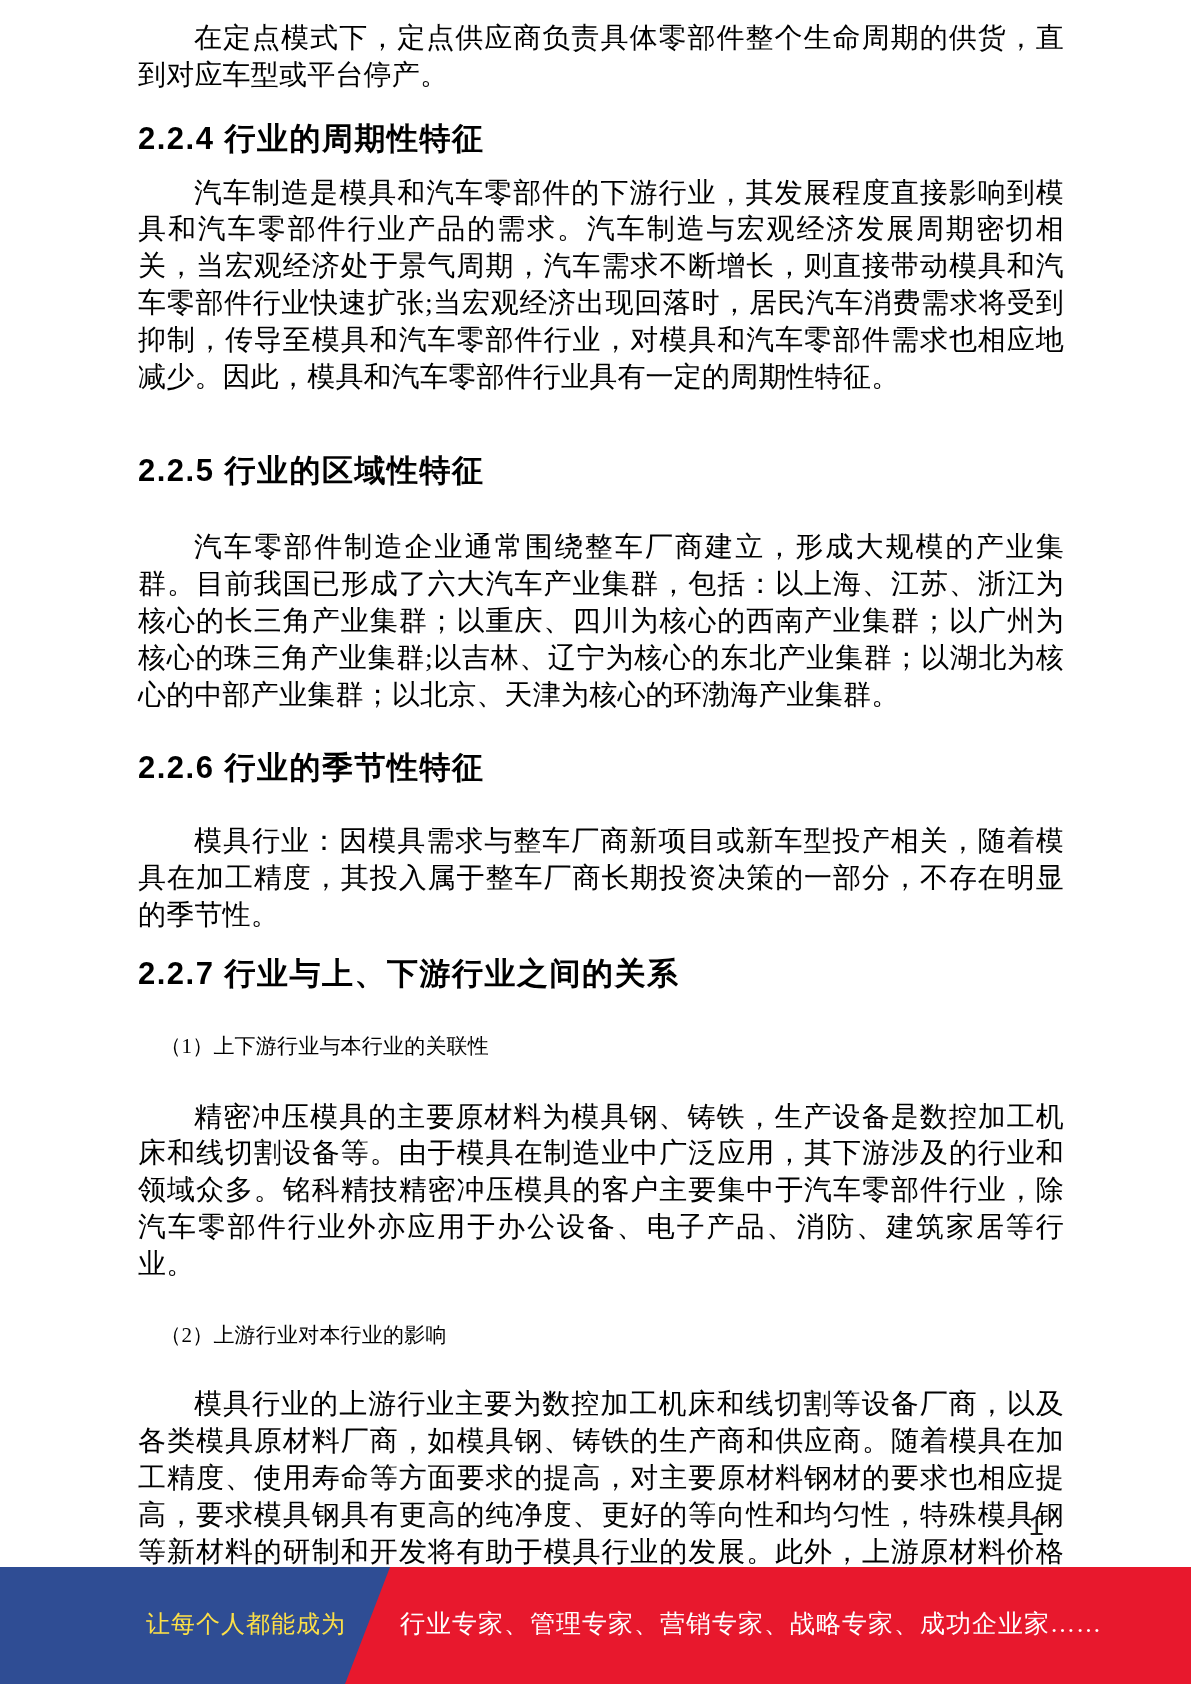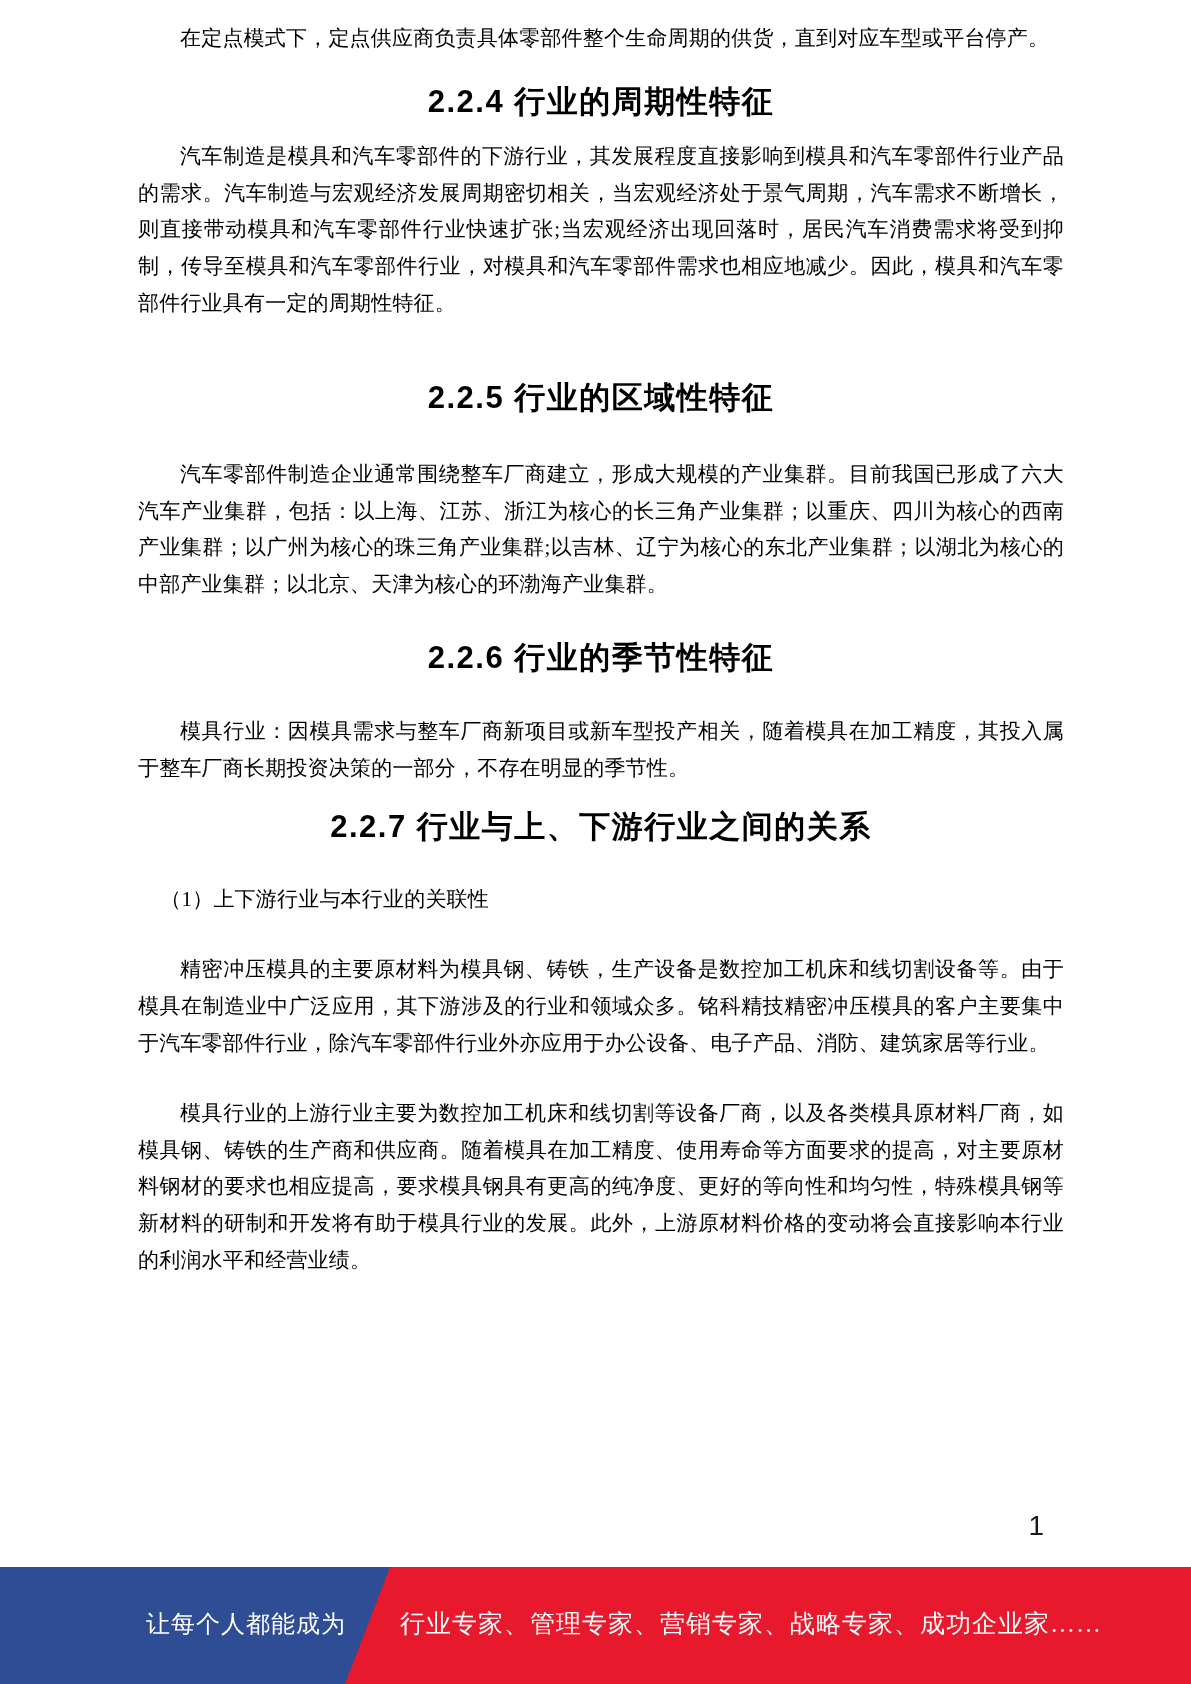--- a/index.html
+++ b/index.html
@@ -41,42 +41,41 @@
     letter-spacing: 1px;
     color: #ffffff;
   }
 
   
   .content {
     margin: 0 127px 0 138px; 
   }
   .para {
     margin: 0;
-    font-size: 21px;
+    font-size: 28px;
     line-height: 36.8px;
     text-align: justify;
     text-indent: 2em;
     letter-spacing: 0.2px;
   }
   .subhead {
     margin: 16px;
     font-size: 21px;
     line-height: 36.8px;
     text-indent: 0.3em;
     letter-spacing: 0.2px;
   }
   .h2 {
     margin: 0;
     font-family: "Liberation Sans", "DejaVu Sans", sans-serif;
     font-weight: 700;
     font-size: 31px;
     line-height: 40px;
     letter-spacing: 1.5px;
     color: #000;
-    text-align: center;
   }
 
   
   .page-number {
     position: absolute;
     top: 1510px;
     right: 147px;
     font-size: 28px;
     font-family: "Liberation Sans", "DejaVu Sans", sans-serif;
     color: #1a1a1a;
@@ -94,21 +93,21 @@
     position: absolute;
     inset: 0;
     background: #e8182d;
     clip-path: polygon(32.75% 0, 100% 0, 100% 100%, 28.97% 100%);
   }
   .footer .footer-left {
     position: absolute;
     left: 146px; top: 0;
     height: 117px;
     line-height: 114px;
-    color: #ffffff;
+    color: #fde047;
     font-size: 24px;
     letter-spacing: 1px;
   }
   .footer .footer-right {
     position: absolute;
     left: 400px; top: 0;
     height: 91px;
     line-height: 114px;
     color: #ffffff;
     font-size: 25px;
@@ -132,20 +131,21 @@
     <p class="para" style="margin-top:38px">汽车零部件制造企业通常围绕整车厂商建立，形成大规模的产业集群。目前我国已形成了六大汽车产业集群，包括：以上海、江苏、浙江为核心的长三角产业集群；以重庆、四川为核心的西南产业集群；以广州为核心的珠三角产业集群;以吉林、辽宁为核心的东北产业集群；以湖北为核心的中部产业集群；以北京、天津为核心的环渤海产业集群。</p>
 
     <h2 class="h2" style="margin-top:35px">2.2.6 行业的季节性特征</h2>
     <p class="para" style="margin-top:35px">模具行业：因模具需求与整车厂商新项目或新车型投产相关，随着模具在加工精度，其投入属于整车厂商长期投资决策的一部分，不存在明显的季节性。</p>
 
     <h2 class="h2" style="margin-top:20px">2.2.7 行业与上、下游行业之间的关系</h2>
 
     <p class="subhead" style="margin-top:34px">（1）上下游行业与本行业的关联性</p>
     <p class="para" style="margin-top:34px">精密冲压模具的主要原材料为模具钢、铸铁，生产设备是数控加工机床和线切割设备等。由于模具在制造业中广泛应用，其下游涉及的行业和领域众多。铭科精技精密冲压模具的客户主要集中于汽车零部件行业，除汽车零部件行业外亦应用于办公设备、电子产品、消防、建筑家居等行业。</p>
 
+    <p class="subhead" style="margin-top:34px">（2）上游行业对本行业的影响</p>
     <p class="para" style="margin-top:33px">模具行业的上游行业主要为数控加工机床和线切割等设备厂商，以及各类模具原材料厂商，如模具钢、铸铁的生产商和供应商。随着模具在加工精度、使用寿命等方面要求的提高，对主要原材料钢材的要求也相应提高，要求模具钢具有更高的纯净度、更好的等向性和均匀性，特殊模具钢等新材料的研制和开发将有助于模具行业的发展。此外，上游原材料价格的变动将会直接影响本行业的利润水平和经营业绩。</p>
 
   </main>
 
   <div class="page-number">1</div>
 
   <footer class="footer">
     <div class="red-wedge"></div>
     <div class="footer-left">让每个人都能成为</div>
     <div class="footer-right">行业专家、管理专家、营销专家、战略专家、成功企业家……</div>

